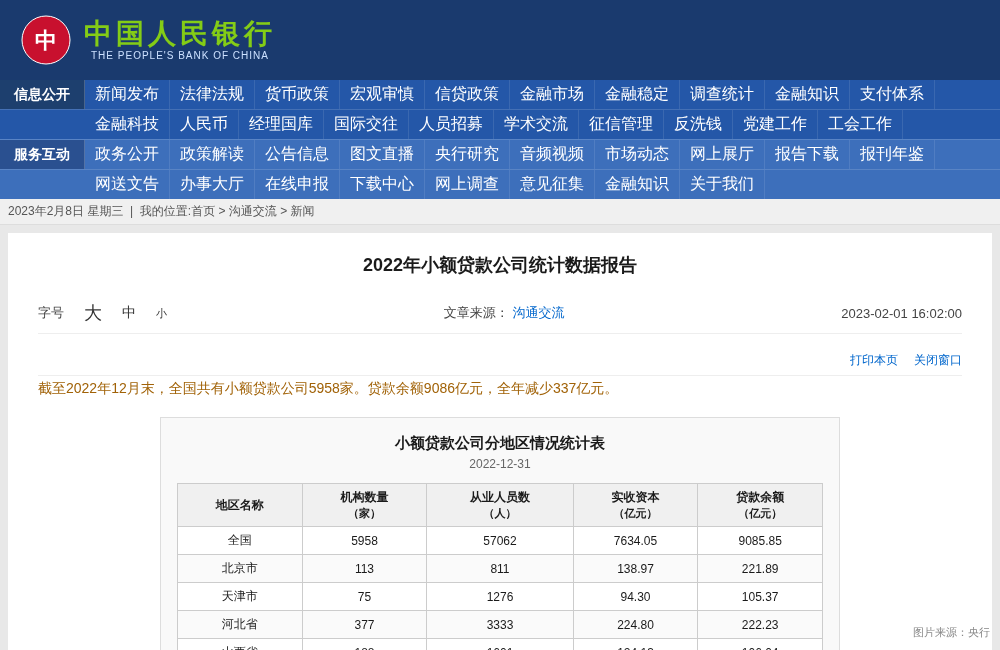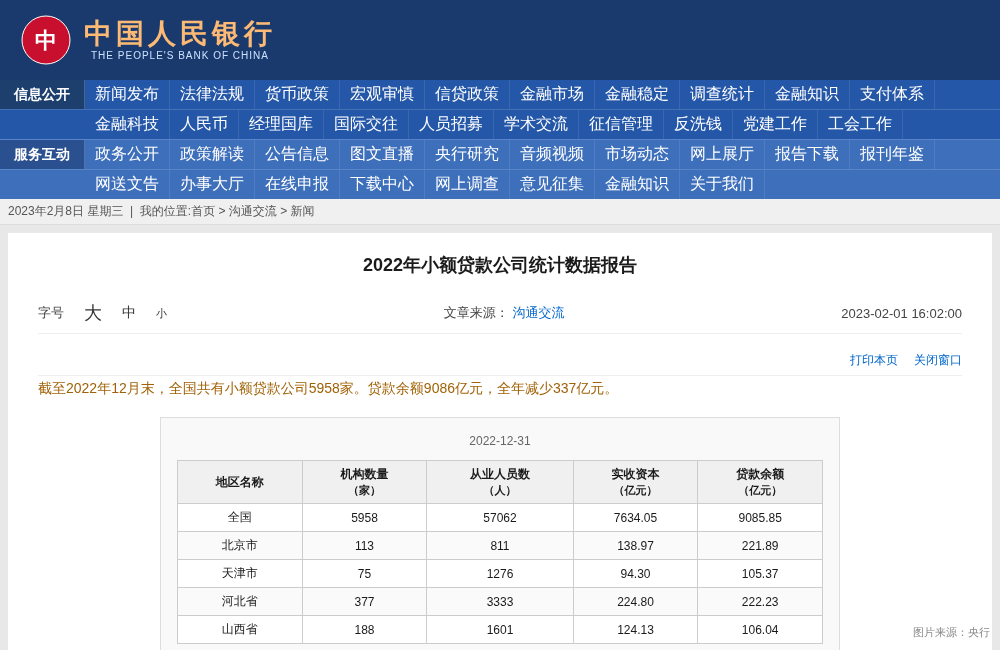--- a/index.html
+++ b/index.html
@@ -3,21 +3,21 @@
   <meta charset="utf-8">
   <style>
     * { margin: 0; padding: 0; box-sizing: border-box; }
     body { font-family: "Microsoft YaHei", "SimHei", sans-serif; font-size: 13px; background: #e8e8e8; width: 1000px; height: 650px; overflow: hidden; }
 
     
     .header { background: #1a3a6e; height: 80px; display: flex; align-items: center; padding: 0 20px; gap: 20px; }
     .logo-area { display: flex; align-items: center; gap: 12px; }
     .logo-emblem { width: 52px; height: 52px; }
     .logo-text { display: flex; flex-direction: column; align-items: center; }
-    .logo-cn { color: #fdba74; font-size: 28px; font-weight: bold; letter-spacing: 4px; line-height: 1.1; }
+    .logo-cn { color: #84cc16; font-size: 28px; font-weight: bold; letter-spacing: 4px; line-height: 1.1; }
     .logo-en { color: #cce0ff; font-size: 10px; letter-spacing: 1px; }
 
     
     .breadcrumb-bar { background: #f0f0f0; border-bottom: 1px solid #ddd; padding: 4px 8px; font-size: 12px; color: #555; }
 
     
     .main-content { background: white; margin: 8px; padding: 20px 30px; height: calc(650px - 80px - 84px - 24px - 8px); overflow: hidden; }
 
     .article-title { text-align: center; font-size: 18px; font-weight: bold; color: #1a1a1a; margin-bottom: 16px; }
 
@@ -157,20 +157,21 @@
   </div>
 
   <div class="article-actions">
     <span>打印本页</span>
     <span>关闭窗口</span>
   </div>
 
   <div class="article-intro">截至2022年12月末，全国共有小额贷款公司5958家。贷款余额9086亿元，全年减少337亿元。</div>
 
   <div class="table-container">
+    <div class="table-title">小额贷款公司分地区情况统计表</div>
     <div class="table-date">2022-12-31</div>
     <table class="data-table">
       <thead>
         <tr>
           <th>地区名称</th>
           <th>机构数量<br><span style="font-size:11px;">（家）</span></th>
           <th>从业人员数<br><span style="font-size:11px;">（人）</span></th>
           <th>实收资本<br><span style="font-size:11px;">（亿元）</span></th>
           <th>贷款余额<br><span style="font-size:11px;">（亿元）</span></th>
         </tr>

